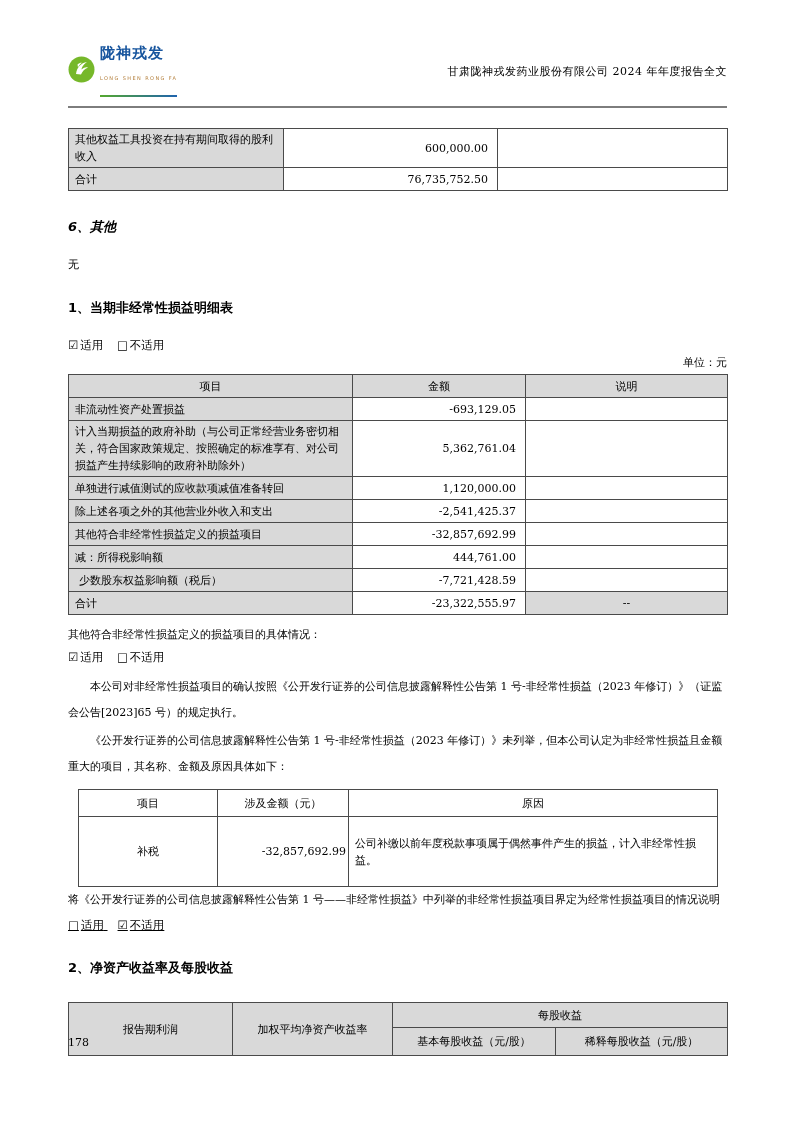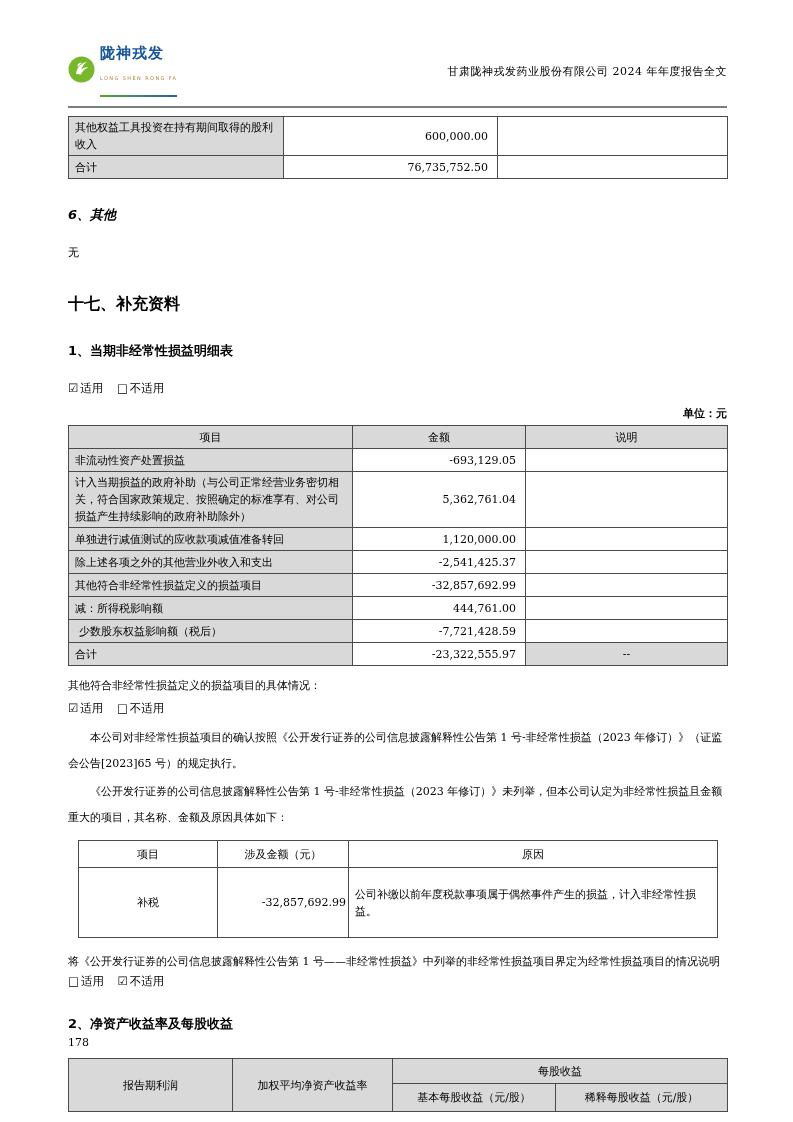--- a/index.html
+++ b/index.html
@@ -83,21 +83,21 @@
         <span class="brand-cn">陇神戎发</span>
         <span class="brand-en">LONG SHEN RONG FA</span>
         <span class="brand-bar"></span>
       </span>
     </div>
     <div class="doc-title">甘肃陇神戎发药业股份有限公司 2024 年年度报告全文</div>
   </div>
 
   <div class="content">
 
-    <table class="std" style="width:659px; margin-top:8px;">
+    <table class="std" style="width:659px; margin-top:20px;">
       <colgroup>
           <col style="width:215px">
           <col style="width:214px">
           <col style="width:230px">
         </colgroup>
       <tbody>
           <tr>
         <td class="gray">其他权益工具投资在持有期间取得的股利收入</td>
         <td class="num">600,000.00</td>
         <td></td>
@@ -106,30 +106,29 @@
         <td class="gray">合计</td>
         <td class="num">76,735,752.50</td>
         <td></td>
       </tr>
     </tbody>
       </table>
 
     <div class="h-small" style="margin-top:27px;font-style:italic;">6、其他</div>
     <div class="plain" style="margin-top:21px;">无</div>
 
-    <div class="h-big" style="margin-top:34px;">十七、补充资料</div>
 
     <div class="h-small" style="margin-top:27px;">1、当期非经常性损益明细表</div>
 
     <div class="check-line" style="margin-top:21px;">
       <span><span class="box">☑</span><span>适用</span></span>
       <span class="second"><span class="box">□</span><span>不适用</span></span>
     </div>
 
-    <div class="unit-line" style="margin-top:10px;font-weight:bold;">单位：元</div>
+    <div class="unit-line" style="margin-top:2px;">单位：元</div>
 
     <table class="std" style="width:659px; margin-top:4px;">
       <colgroup>
           <col style="width:284px">
           <col style="width:173px">
           <col style="width:202px">
         </colgroup>
       <tbody>
           <tr>
         <td class="gray center">项目</td>
@@ -202,23 +201,23 @@
         <td class="center">原因</td>
       </tr>
       <tr style="height:70px;">
         <td class="center">补税</td>
         <td class="num nowrap-num">-32,857,692.99</td>
         <td>公司补缴以前年度税款事项属于偶然事件产生的损益，计入非经常性损益。</td>
       </tr>
     </tbody>
       </table>
 
-    <div class="plain" style="margin-top:12px; line-height:24px;">将《公开发行证券的公司信息披露解释性公告第 1 号——非经常性损益》中列举的非经常性损益项目界定为经常性损益项目的情况说明</div>
-
-    <div class="check-line" style="margin-top:0;">
+    <div class="plain" style="margin-top:1px; line-height:24px;">将《公开发行证券的公司信息披露解释性公告第 1 号——非经常性损益》中列举的非经常性损益项目界定为经常性损益项目的情况说明</div>
+
+    <div class="check-line" style="margin-top:6px;text-decoration:underline;">
       <span><span class="box">□</span><span>适用</span></span>
       <span class="second"><span class="box">☑</span><span>不适用</span></span>
     </div>
 
     <div class="h-small" style="margin-top:26px;">2、净资产收益率及每股收益</div>
 
     <table style="width:659px; margin-top:25px;">
       <colgroup>
           <col style="width:164px">
           <col style="width:160px">

